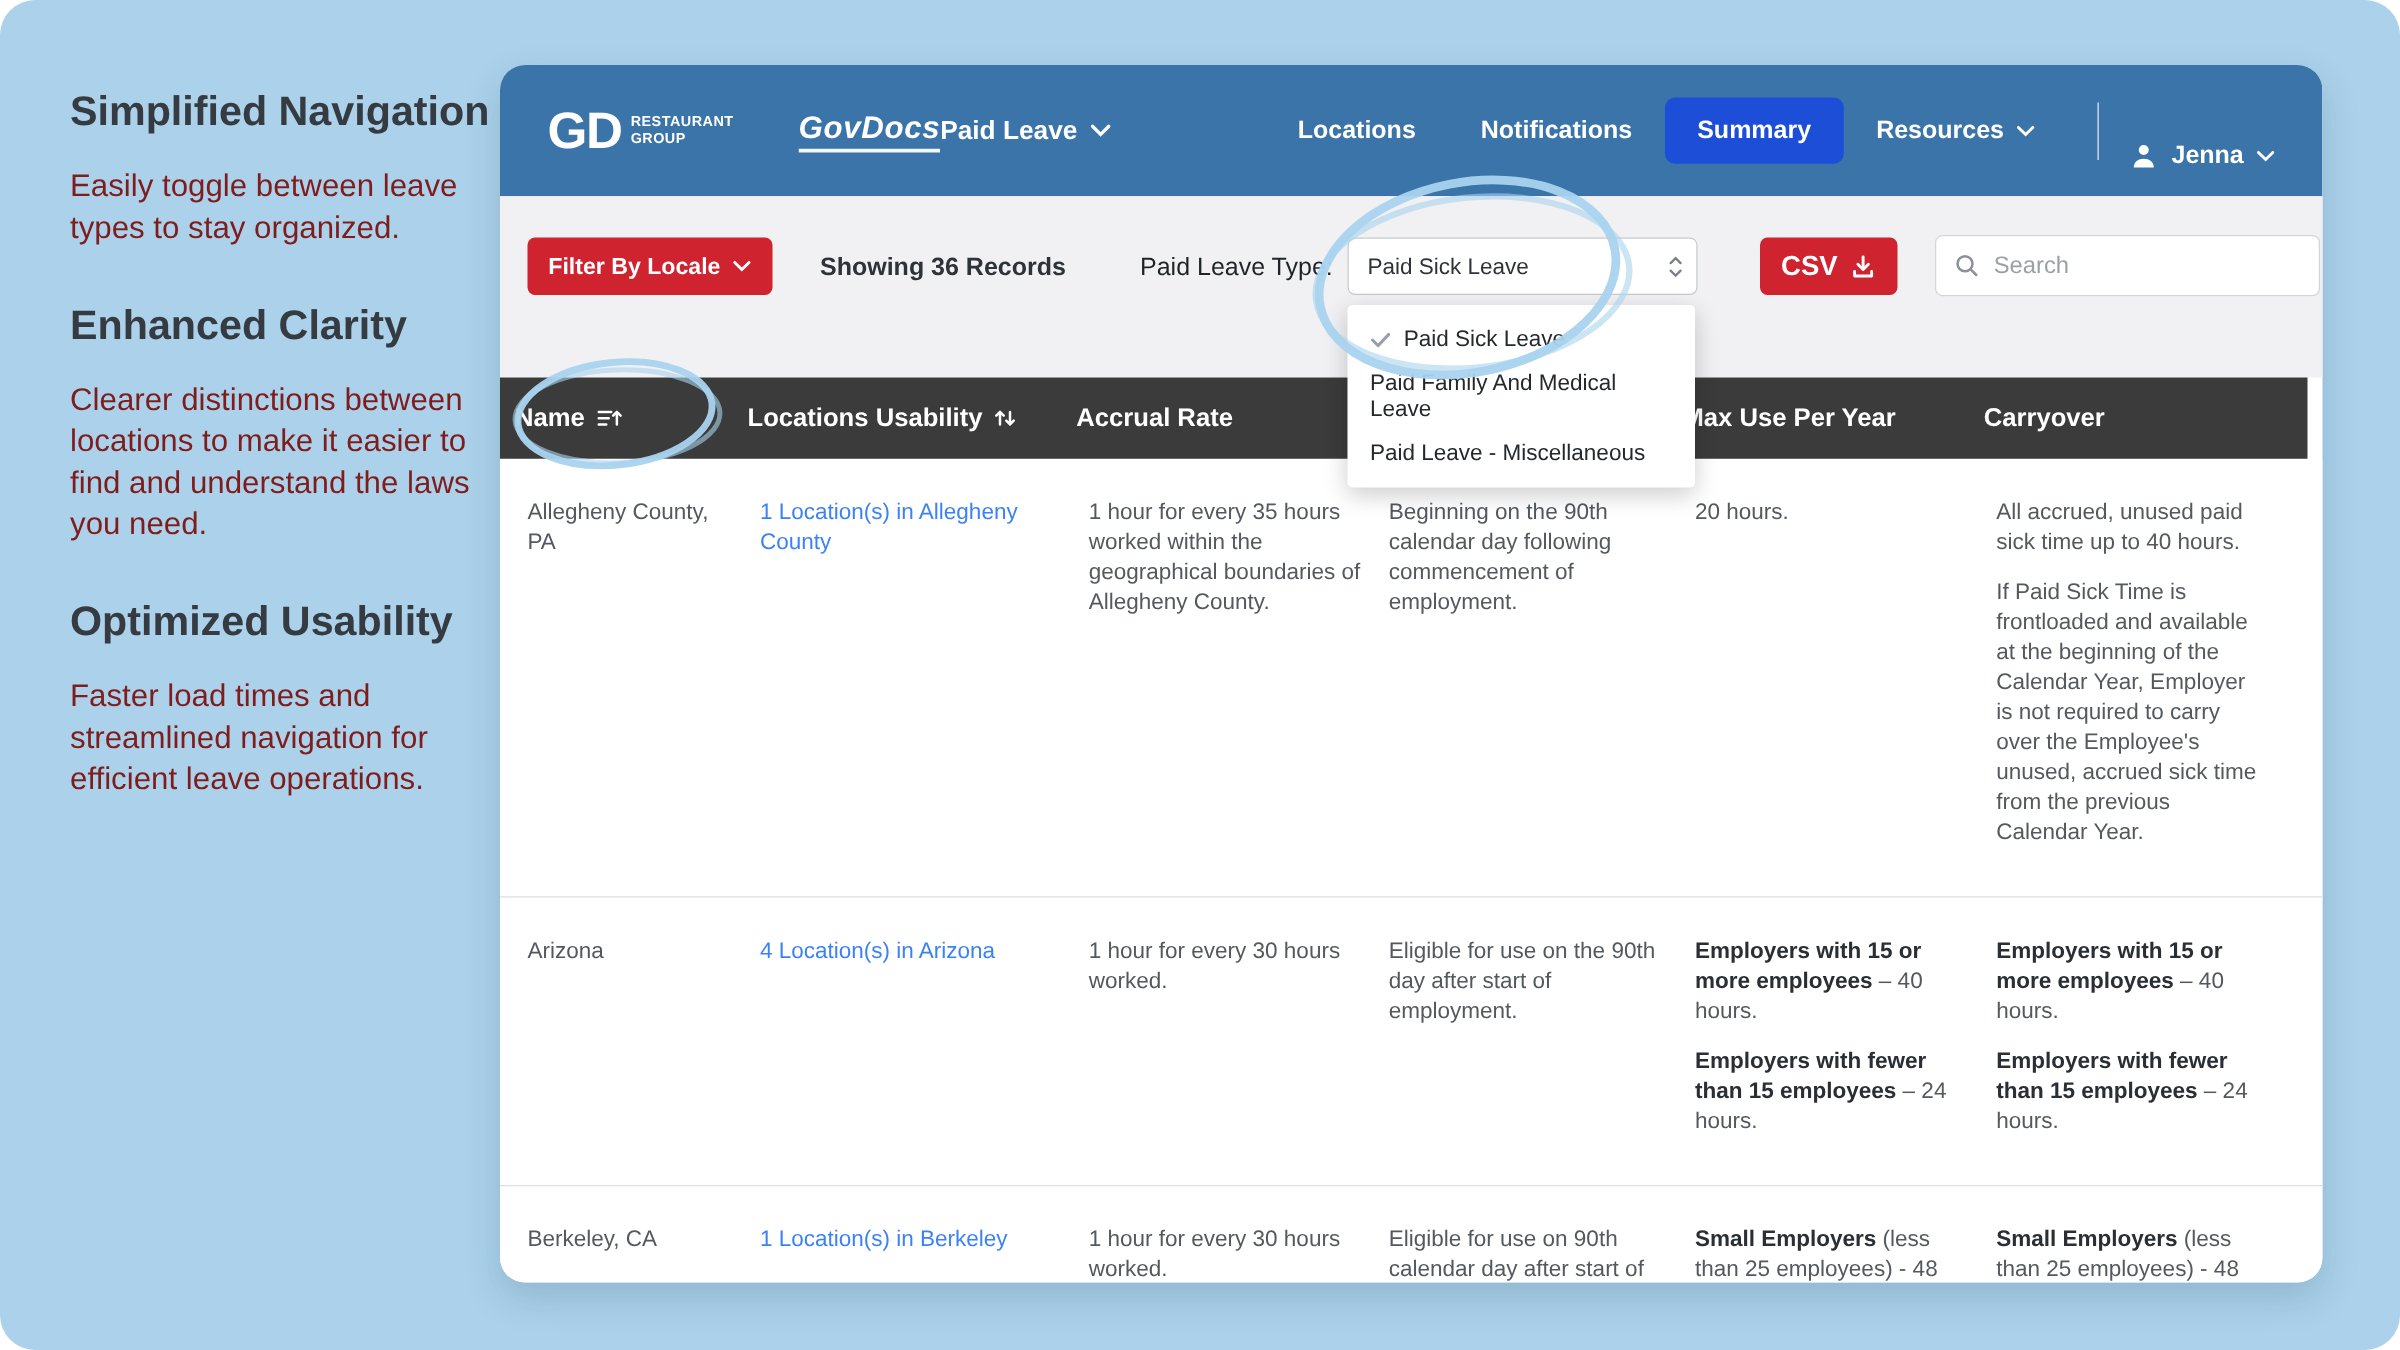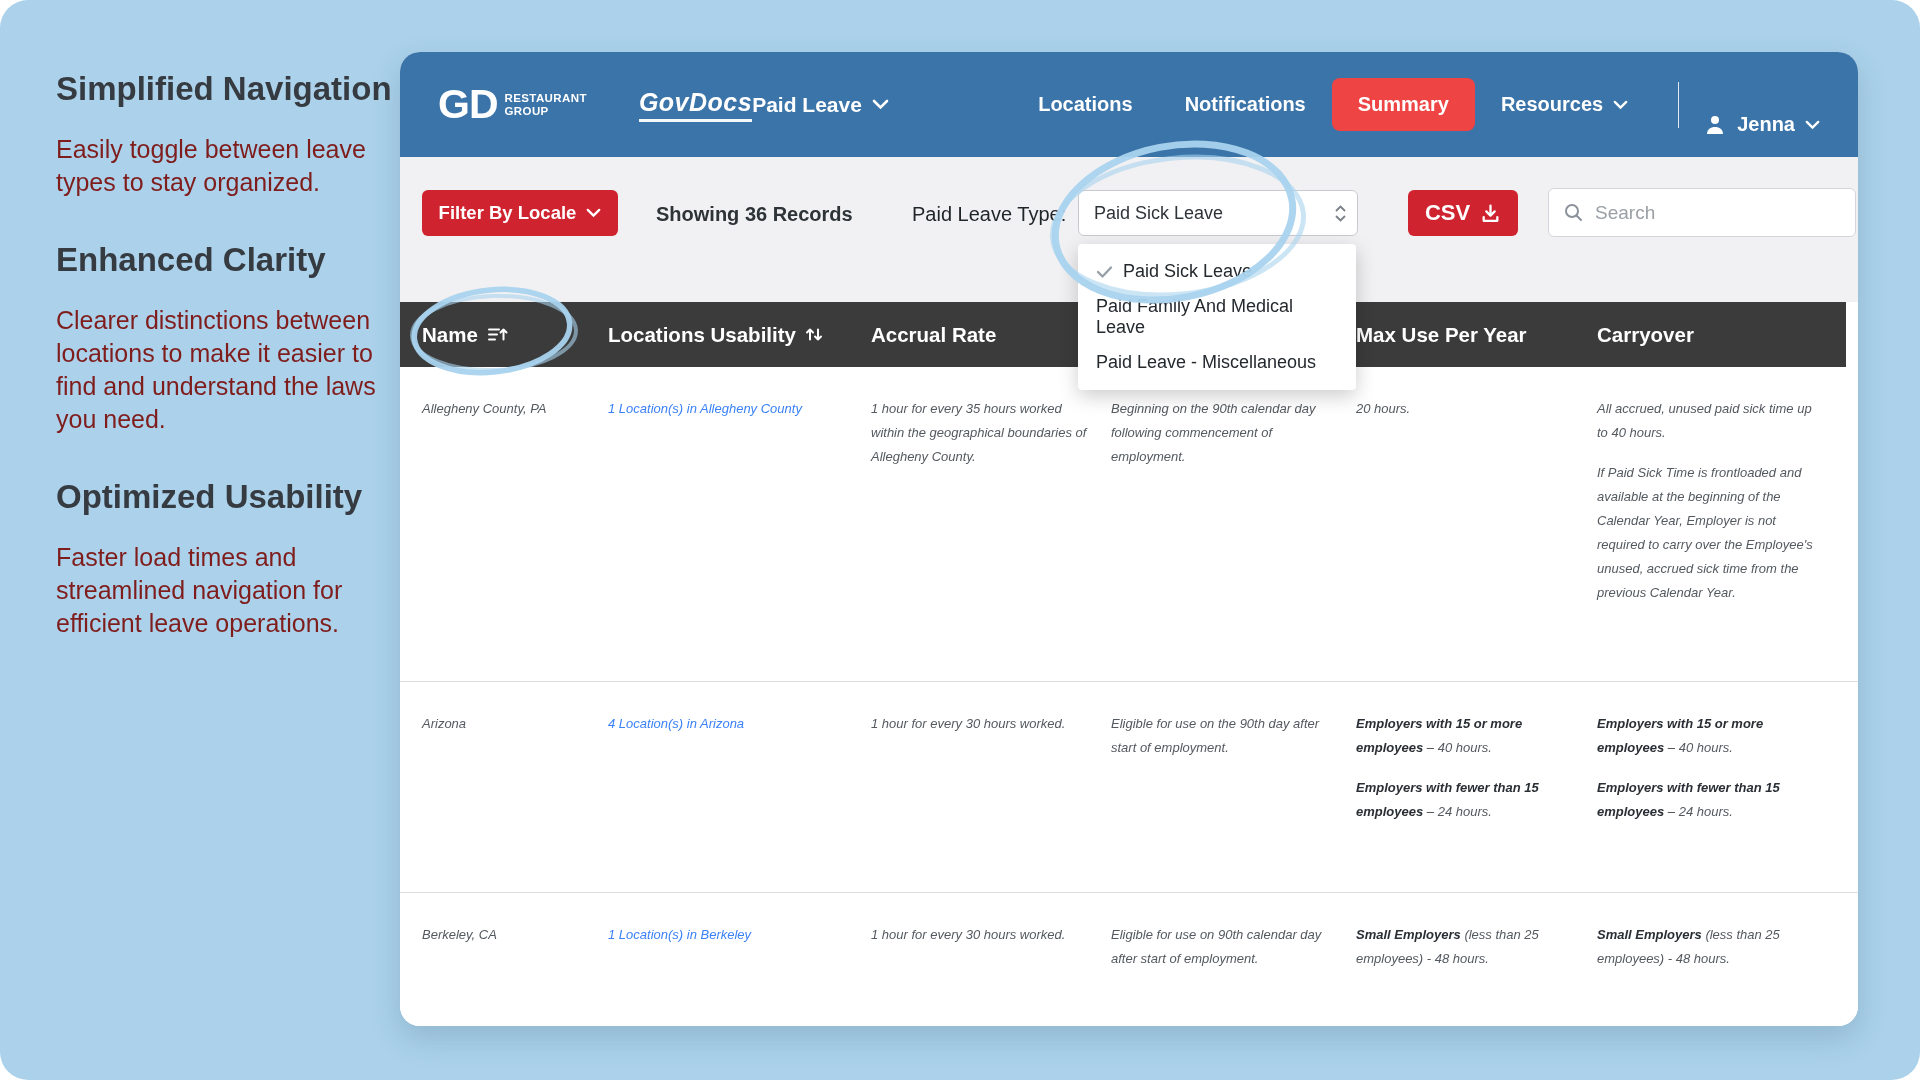--- a/index.html
+++ b/index.html
@@ -20,21 +20,21 @@
           align-items:center;padding:0 38px;box-sizing:border-box;color:#fff;}
   .logo{display:flex;align-items:center;gap:7px;}
   .logo .mono{font-size:41px;font-weight:800;letter-spacing:-1px;line-height:1;}
   .logo .sub{font-size:11.5px;font-weight:700;letter-spacing:.4px;line-height:1.12;}
   .brand{margin-left:52px;font-size:25px;font-weight:700;font-style:italic;letter-spacing:.5px;
          border-bottom:3px solid rgba(255,255,255,.95);padding-bottom:2px;}
   .module{display:flex;align-items:center;gap:10px;font-size:21px;font-weight:700;}
   .nav{margin-left:auto;display:flex;align-items:center;}
   .nav-item{font-size:20px;font-weight:700;padding:15px 26px;border-radius:8px;cursor:pointer;
             display:flex;align-items:center;gap:10px;}
-  .nav-item.active{background:#ef4444;}
+  .nav-item.active{background:#1d4ed8;}
   .nav-sep{width:1px;height:46px;background:rgba(255,255,255,.85);margin:0 24px;}
   .user{display:flex;align-items:center;gap:10px;font-size:20px;font-weight:700;margin-top:40px;}
 
   
   .toolbar{position:absolute;top:105px;left:0;right:0;height:145px;background:#f1f1f3;}
   .btn-red{position:absolute;background:#d02330;color:#fff;border:none;border-radius:6px;
            font-family:inherit;font-weight:700;display:flex;align-items:center;justify-content:center;
            gap:10px;cursor:pointer;}
   .filter-btn{left:22px;top:33px;height:46px;width:196px;font-size:18.5px;}
   .records{position:absolute;left:256px;top:46px;font-size:20px;font-weight:700;color:#2e3338;}
@@ -53,30 +53,30 @@
 
   
   .menu{position:absolute;left:678px;top:192px;width:278px;background:#fff;border-radius:4px;
         box-shadow:0 6px 20px rgba(0,0,0,.2);padding:10px 0;z-index:40;}
   .menu .opt{display:flex;align-items:center;gap:10px;padding:7px 18px;font-size:18px;
         color:#24292e;cursor:pointer;}
 
   
   .thead{position:absolute;top:250px;left:0;right:12px;height:65px;background:#3b3b3b;color:#fff;
          display:grid;grid-template-columns:186px 263px 240px 245px 241px 1fr;align-items:center;
-         padding:0 22px;box-sizing:border-box;z-index:10;}
+         padding:0 12px;box-sizing:border-box;z-index:10;}
   .thead .th{font-size:20.5px;font-weight:700;display:flex;align-items:center;gap:9px;
          padding-right:18px;cursor:pointer;}
   .tbody{position:absolute;top:315px;left:0;right:0;bottom:0;background:#fff;overflow:hidden;}
   .t-row{display:grid;grid-template-columns:186px 263px 240px 245px 241px 1fr;
          padding:30px 22px 24px;box-sizing:border-box;}
   .t-row + .t-row{border-top:1px solid #dcdee0;}
   .t-row:nth-child(1){min-height:314px;}
   .t-row:nth-child(2){min-height:211px;}
-  .t-row .cell{padding-right:22px;font-size:13px;line-height:24px;color:#54595f;font-style:italic;}
+  .t-row .cell{padding-right:22px;font-size:18px;line-height:24px;color:#54595f;}
   .t-row .cell p{margin:0 0 16px;}
   .t-row .cell b{color:#2a2f35;}
   .cell-name{color:#3e434a;}
   .cell a{color:#3b82f6;text-decoration:none;cursor:pointer;}
 
   
   .ann{position:absolute;inset:0;pointer-events:none;z-index:60;}
 </style>
 </head>
 <body>

